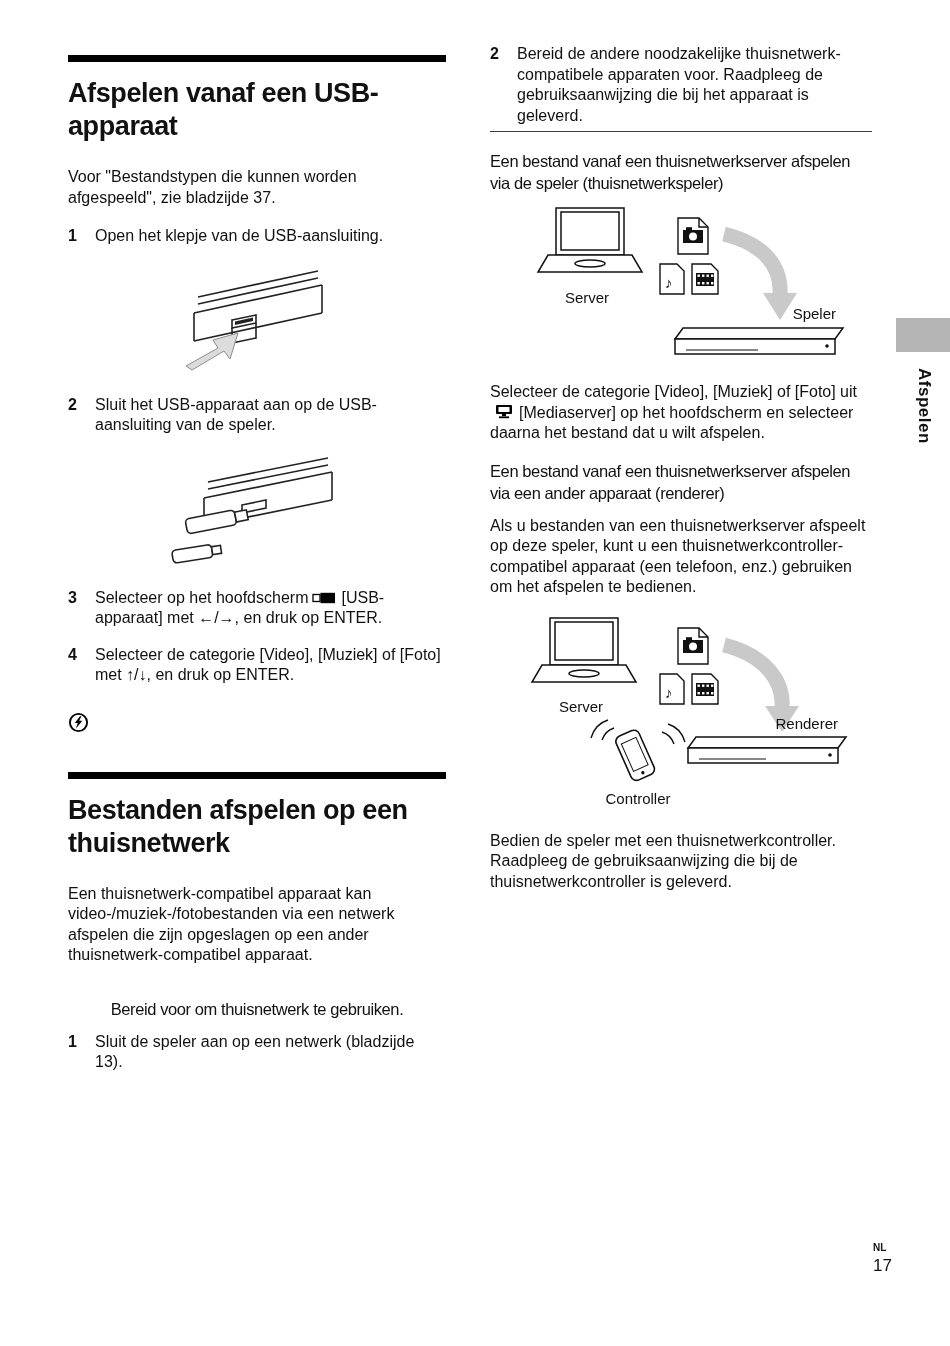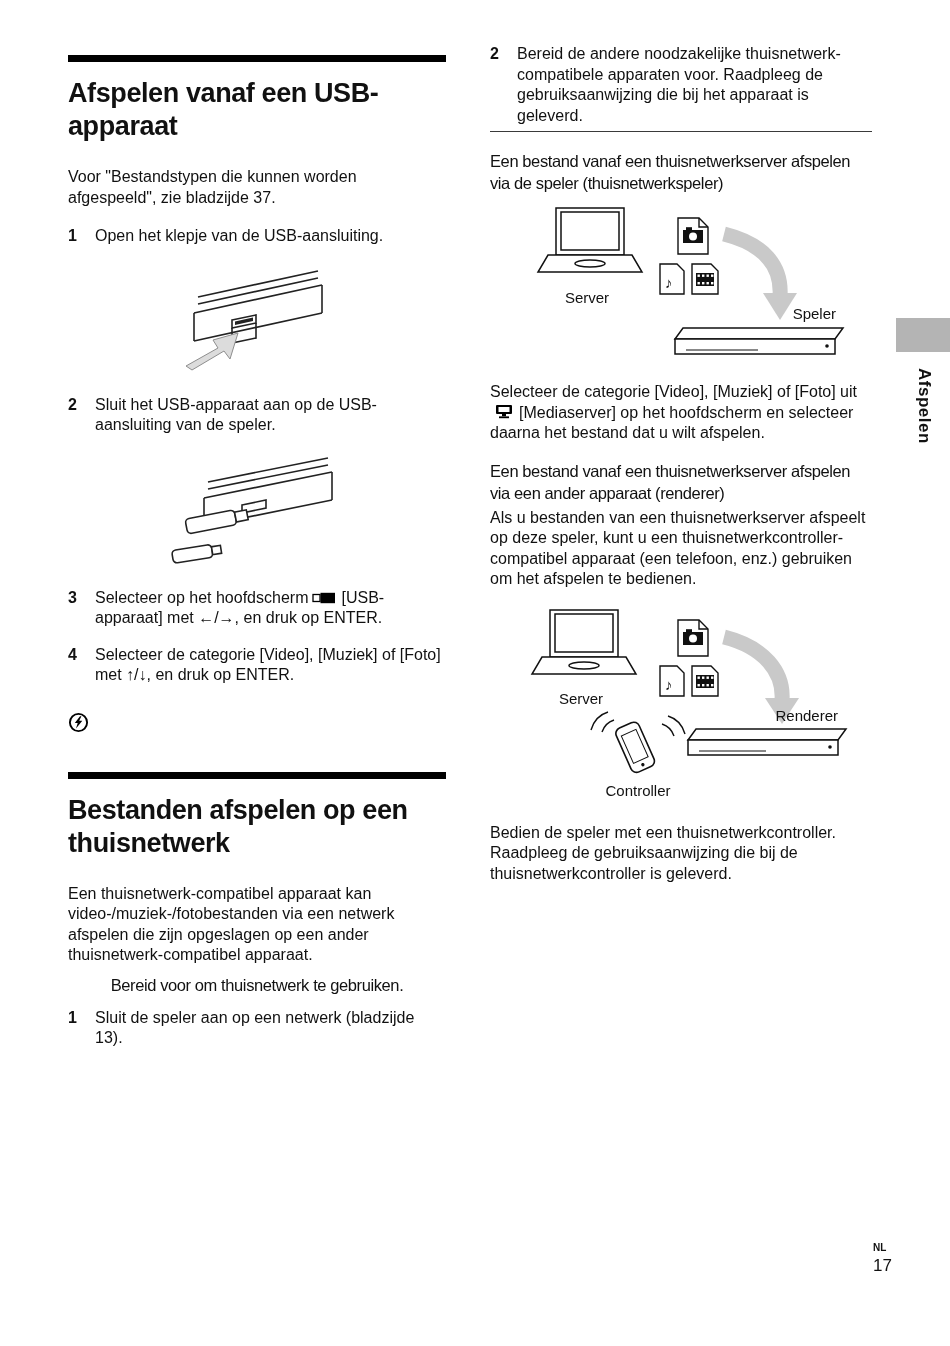--- a/index.html
+++ b/index.html
@@ -125,21 +125,21 @@
             <polygon points="12,4.2 6.8,11 9.7,11 8,16.6 14.3,8.7 11.2,8.7 13.4,4.2" fill="#000"></polygon>
           </svg>
         </div>
       </div>
     </section>
 
     <section style="margin-top:39px;">
       <div class="rule-bar"></div>
       <h1 class="section-title">Bestanden afspelen op een thuisnetwerk</h1>
 
-      <p class="body-text" style="margin-bottom:8px;">Een thuisnetwerk-compatibel apparaat kan video-/muziek-/fotobestanden via een netwerk afspelen die zijn opgeslagen op een ander thuisnetwerk-compatibel apparaat.</p>
+      <p class="body-text" style="margin-bottom:32px;">Een thuisnetwerk-compatibel apparaat kan video-/muziek-/fotobestanden via een netwerk afspelen die zijn opgeslagen op een ander thuisnetwerk-compatibel apparaat.</p>
 
       <h3 class="subhead" style="margin-bottom:12px;text-align:center;">Bereid voor om thuisnetwerk te gebruiken.</h3>
 
       <div class="step">
         <span class="num">1</span>
         <span class="txt">Sluit de speler aan op een netwerk (bladzijde 13).</span>
       </div>
     </section>
   </div>
 
@@ -197,21 +197,21 @@
 
     <p class="body-text">
       <span>Selecteer de categorie [Video], [Muziek] of [Foto] uit</span><svg class="inline-icon" width="20" height="15" viewBox="0 0 20 15">
           <rect x="2" y="1" width="16" height="9" rx="1" fill="#000"></rect>
           <rect x="4.5" y="3" width="11" height="5" fill="#fff"></rect>
           <rect x="8" y="10" width="4" height="2.2" fill="#000"></rect>
           <rect x="5" y="12.4" width="10" height="1.8" fill="#000"></rect>
         </svg><span>[Mediaserver] op het hoofdscherm en selecteer daarna het bestand dat u wilt afspelen.</span>
     </p>
 
-    <h3 class="subhead" style="margin-top:16px; margin-bottom:4px;">Een bestand vanaf een thuisnetwerkserver afspelen via een ander apparaat (renderer)</h3>
+    <h3 class="subhead" style="margin-top:16px; margin-bottom:12px;">Een bestand vanaf een thuisnetwerkserver afspelen via een ander apparaat (renderer)</h3>
 
     <p class="body-text" style="margin-bottom:0;">Als u bestanden van een thuisnetwerkserver afspeelt op deze speler, kunt u een thuisnetwerkcontroller-compatibel apparaat (een telefoon, enz.) gebruiken om het afspelen te bedienen.</p>
 
     <svg class="illus diagram" width="382" height="205" viewBox="0 0 382 205" style="margin-top:14px;">
       <g stroke="#111" fill="#fff" stroke-width="1.5">
         <rect x="60" y="6" width="68" height="47"></rect>
         <rect x="65" y="10" width="58" height="38"></rect>
         <polygon points="52,53 136,53 146,70 42,70"></polygon>
         <ellipse cx="94" cy="61.5" rx="15" ry="3.6"></ellipse>
       </g>

